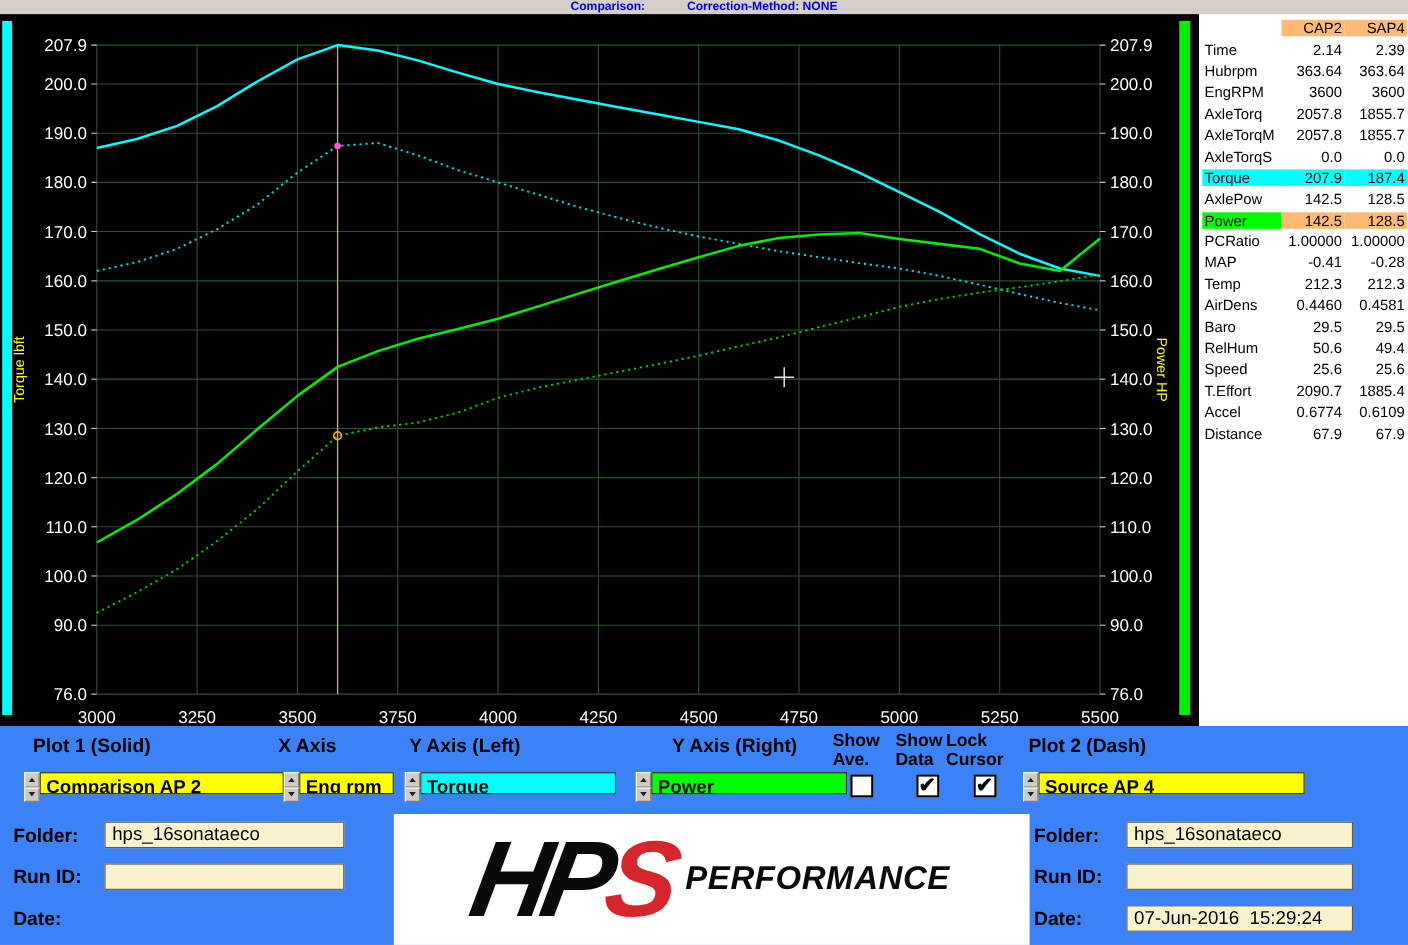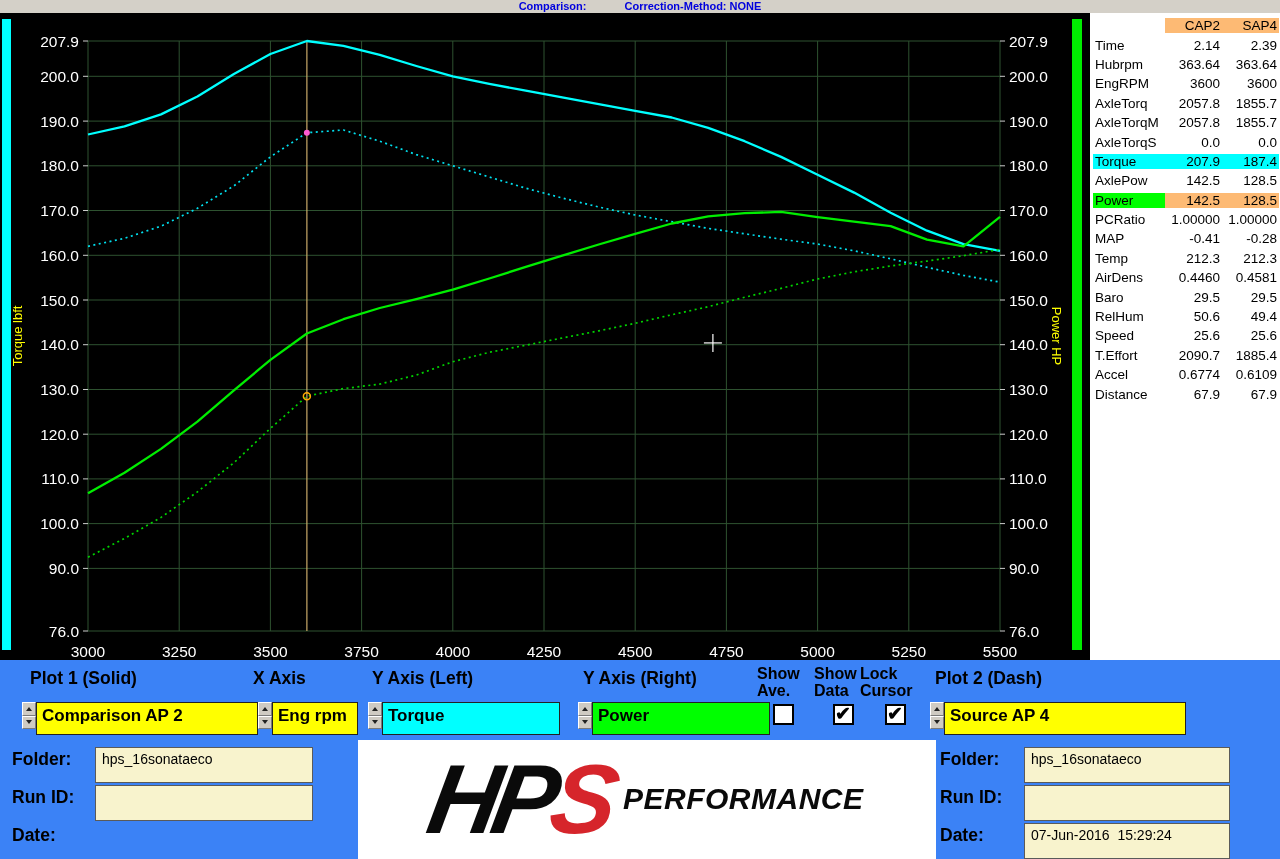--- a/index.html
+++ b/index.html
@@ -28,30 +28,30 @@
   .chk-label { position:absolute; top:5px; font-size:16px; font-weight:bold; line-height:17px; }
   .combo { position:absolute; top:42px; height:27px; display:flex; }
   .spin { width:14px; display:flex; flex-direction:column; }
   .spin-btn { flex:1; background:#cfcbc3; border:1px solid #7a7a7a; border-top-color:#ffffff;
               border-left-color:#ffffff; position:relative; cursor:pointer; }
   .spin-up::after, .spin-down::after { content:""; position:absolute; left:50%; top:50%;
               transform:translate(-50%,-50%); border-left:3px solid transparent;
               border-right:3px solid transparent; }
   .spin-up::after { border-bottom:4px solid #222; }
   .spin-down::after { border-top:4px solid #222; }
-  .combo-box { height:33px; border:1px solid #222; font-size:17px; font-weight:bold;
+  .combo-box { height:20px; border:1px solid #222; font-size:17px; font-weight:bold;
                line-height:25px; padding-left:5px; overflow:hidden; white-space:nowrap; }
   .bg-yellow { background:#ffff00; } .bg-cyan { background:#00ffff; } .bg-green { background:#00ff00; }
   .checkbox { position:absolute; top:44px; width:21px; height:21px; background:#fff;
               border:2px solid #000; }
   .checkbox.checked::after { content:"\2714"; position:absolute; left:0px; top:-4px;
               font-size:19px; font-weight:bold; color:#000; }
   .meta-label { position:absolute; font-size:17.5px; font-weight:bold; }
-  .meta-field { position:absolute; height:36px; background:#f8f3cd; border:1px solid #5a5a5a;
-                font-size:14px; line-height:22px; padding-left:6px; white-space:pre; overflow:hidden; }
+  .meta-field { position:absolute; height:24px; background:#f8f3cd; border:1px solid #5a5a5a;
+                font-size:17px; line-height:22px; padding-left:6px; white-space:pre; overflow:hidden; }
 
   
   .logo-box { position:absolute; left:358px; top:80px; width:578px; height:119px; background:#fff;
               display:flex; align-items:center; justify-content:center; gap:12px; overflow:hidden; }
   .logo-hps { font-weight:bold; font-style:italic; font-size:98px; line-height:0.95;
               letter-spacing:-7px; transform:skewX(-10deg); color:#0a0a0a; }
   .logo-hps .s { color:#d6252b; }
   .logo-text { display:flex; flex-direction:column; font-style:italic; font-weight:bold;
                font-size:30px; line-height:1.15; letter-spacing:0.5px; color:#0a0a0a; }
   .logo-line2 { margin-left:48px; }
@@ -281,21 +281,21 @@
           </div>
         </div>
     </div>
   </div>
 
   <div class="controls">
 
     <div class="ctl-label" style="left:30px">Plot 1 (Solid)</div>
     <div class="ctl-label" style="left:253px">X Axis</div>
     <div class="ctl-label" style="left:372px">Y Axis (Left)</div>
-    <div class="ctl-label" style="left:583px">Y Axis (Right)</div>
+    <div class="ctl-label" style="left:611px">Y Axis (Right)</div>
     <div class="ctl-label" style="left:935px">Plot 2 (Dash)</div>
 
     <div class="chk-label" style="left:757px">
       <div>Show</div>
       <div>Ave.</div>
     </div>
     <div class="chk-label" style="left:814px">
       <div>Show</div>
       <div>Data</div>
     </div>

